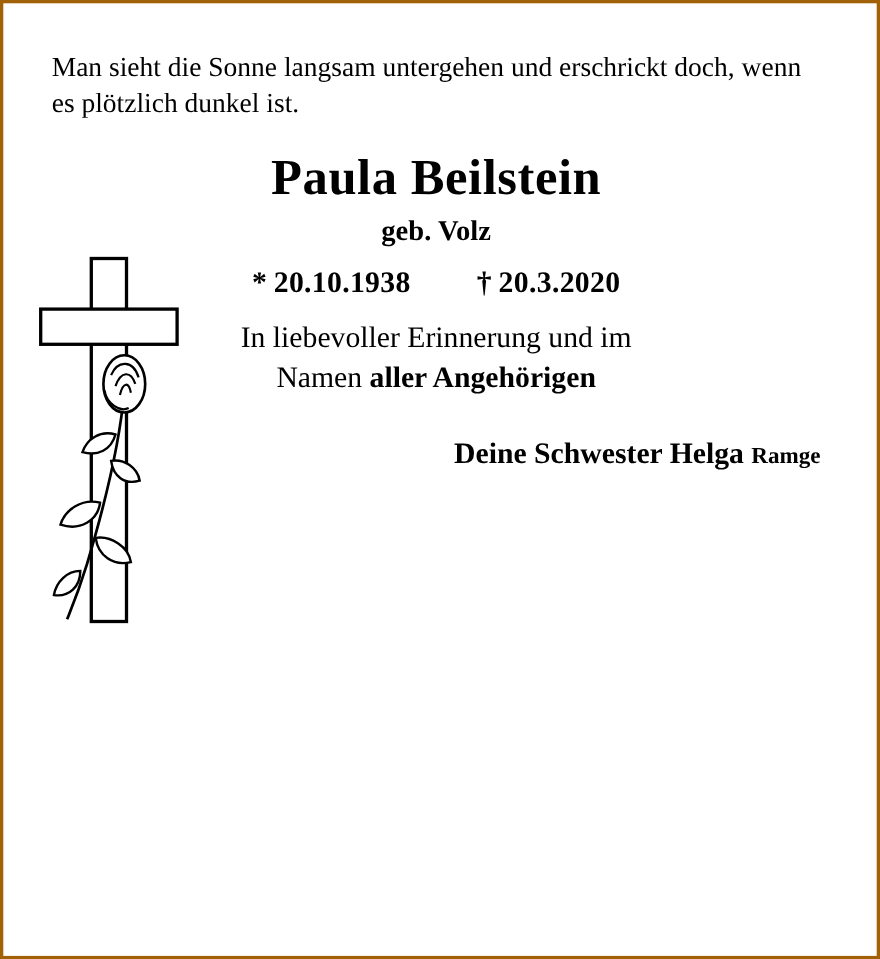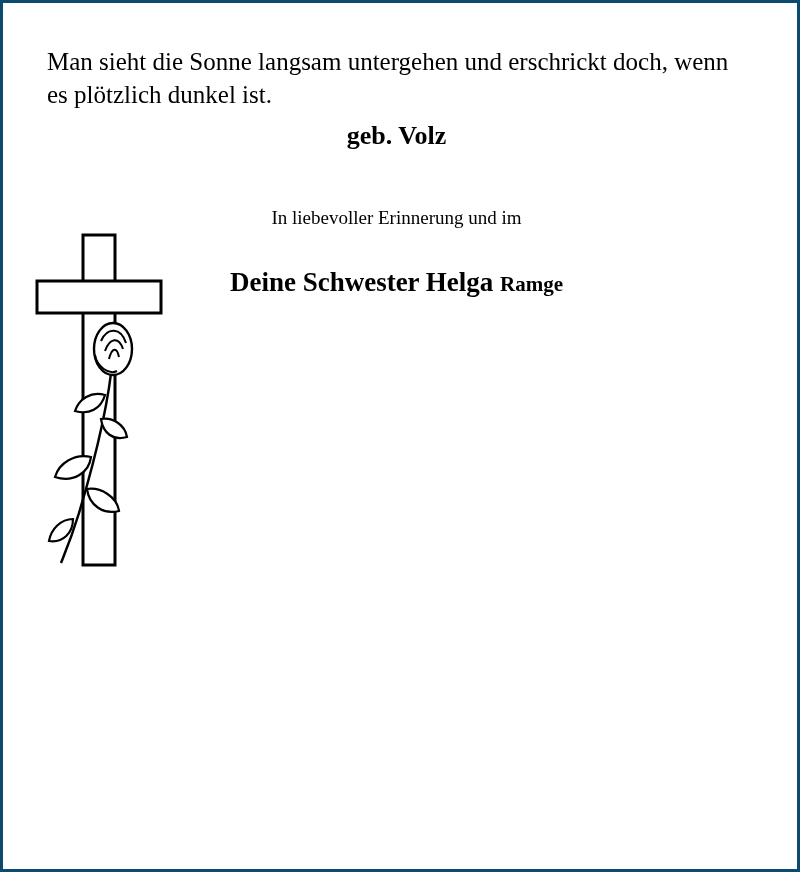--- a/index.html
+++ b/index.html
@@ -12,21 +12,21 @@
     background: #ffffff;
     font-family: "Liberation Serif", serif;
     color: #000000;
     overflow: hidden;
   }
   .obituary {
     position: relative;
     box-sizing: border-box;
     width: 800px;
     height: 872px;
-    border: 3px solid #0c4a6e;
+    border: 3px solid #a16207;
     background: #ffffff;
     padding: 36px 51px 0 44px;
   }
   .intro-verse {
     font-size: 25px;
     line-height: 1.32;
     margin: 6px 0 0 0;
   }
   .mourning-text {
     font-size: 25px;
@@ -57,31 +57,32 @@
   }
   .dates-row .sym {
     font-weight: bold;
     margin-right: 6px;
   }
   .date-gap {
     display: inline-block;
     width: 46px;
   }
   .memory-text {
-    font-size: 19px;
+    font-size: 27px;
     line-height: 1.35;
-    margin: 54px 0 0 0;
+    margin: 16px 0 0 0;
   }
   .memory-text .bold {
     font-weight: bold;
   }
   .sister-line {
     margin: 36px 0 0 0;
     font-size: 27px;
     font-weight: bold;
+    text-align: right;
   }
   .sister-line .surname {
     font-size: 21px;
     font-weight: bold;
   }
   .place-date {
     font-size: 25px;
     margin: 58px 0 0 0;
   }
   .closing-text {
@@ -128,23 +129,30 @@
 
       <path d="M88 182 C 74 178, 62 186, 58 198 C 72 202, 84 196, 88 182 Z" fill="#ffffff" stroke="#000000" stroke-width="2.2"></path>
       <path d="M84 206 C 96 204, 108 212, 110 224 C 96 228, 86 220, 84 206 Z" fill="#ffffff" stroke="#000000" stroke-width="2.2"></path>
       <path d="M74 244 C 58 240, 42 250, 38 264 C 56 270, 72 260, 74 244 Z" fill="#ffffff" stroke="#000000" stroke-width="2.2"></path>
       <path d="M70 276 C 84 274, 100 284, 102 298 C 86 302, 72 292, 70 276 Z" fill="#ffffff" stroke="#000000" stroke-width="2.2"></path>
       <path d="M56 306 C 44 306, 34 316, 32 328 C 46 330, 56 320, 56 306 Z" fill="#ffffff" stroke="#000000" stroke-width="2.2"></path>
     </svg>
   </div>
 
   <div class="center-block">
+    <div class="deceased-name">Paula Beilstein</div>
     <div class="maiden-name">geb. Volz</div>
+    <div class="dates-row">
+      <span class="sym">*</span><span>20.10.1938</span>
+      <span class="date-gap"></span>
+      <span class="sym">†</span><span>20.3.2020</span>
+    </div>
     <div class="memory-text">
       <div>In liebevoller Erinnerung und im</div>
+      <div><span>Namen </span><span class="bold">aller Angehörigen</span></div>
     </div>
     <div class="sister-line">
       <span>Deine Schwester Helga</span>
       <span class="surname">Ramge</span>
     </div>
   </div>
 
 
 
 </div>

